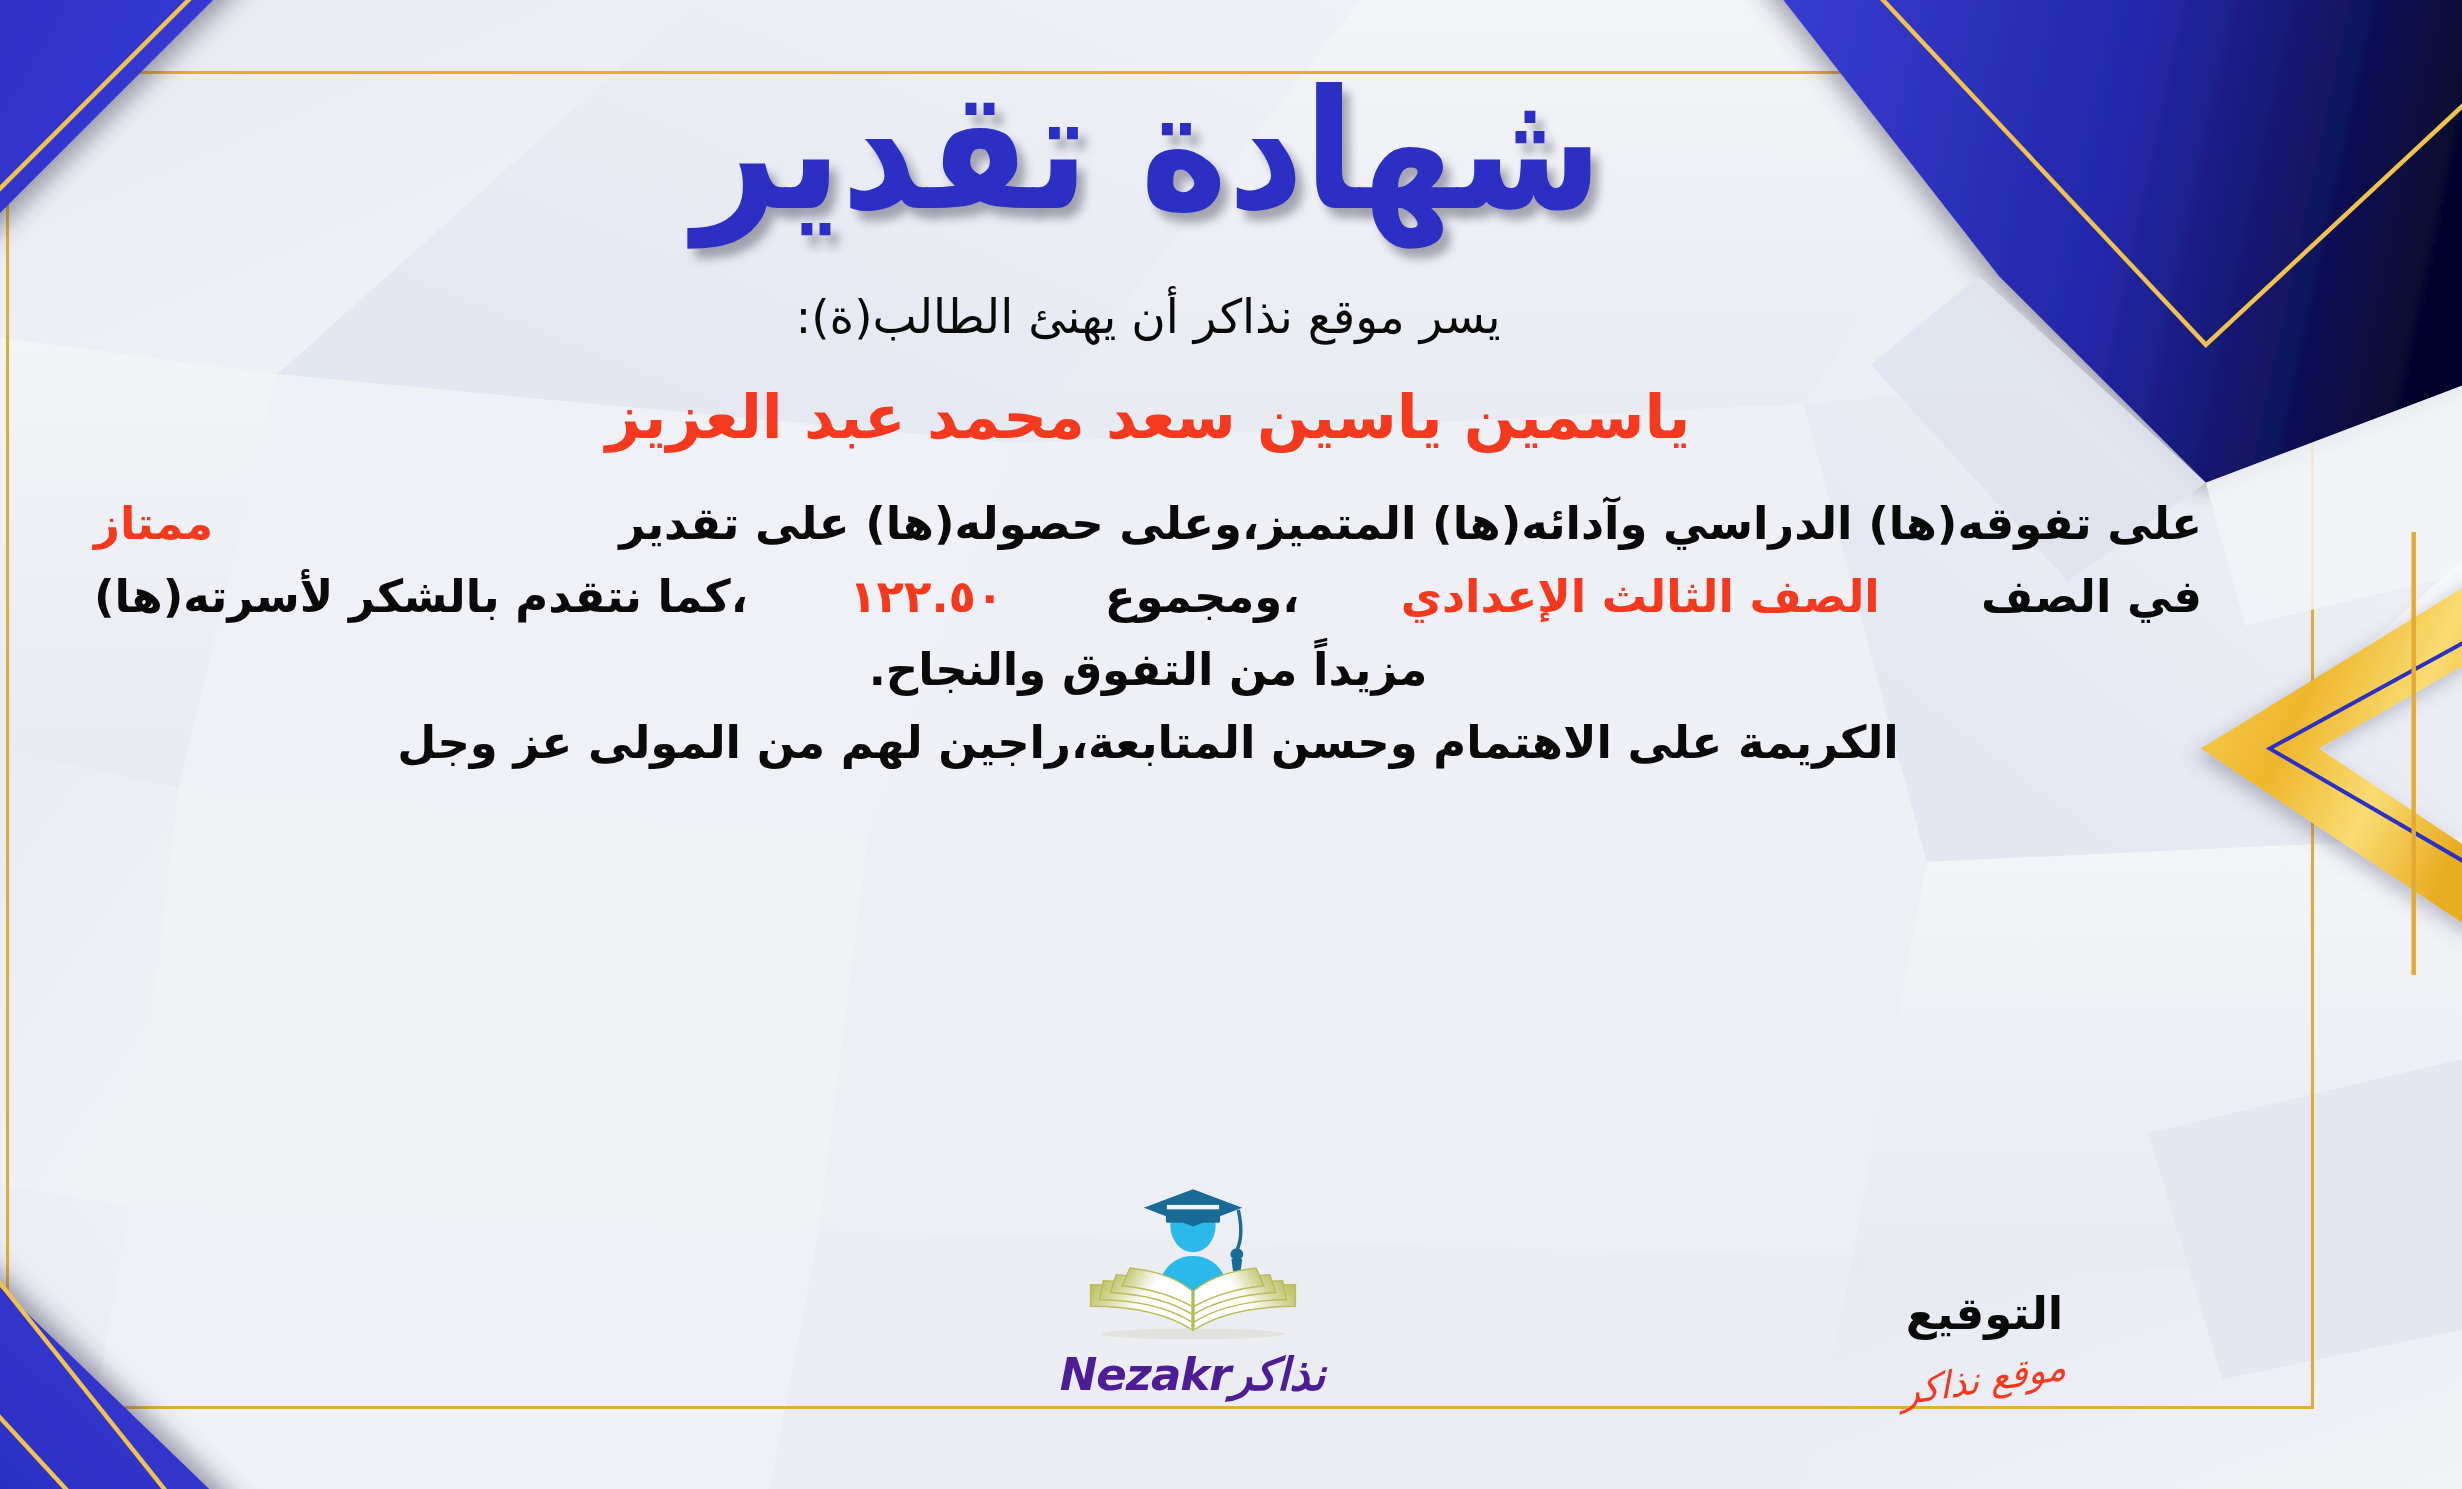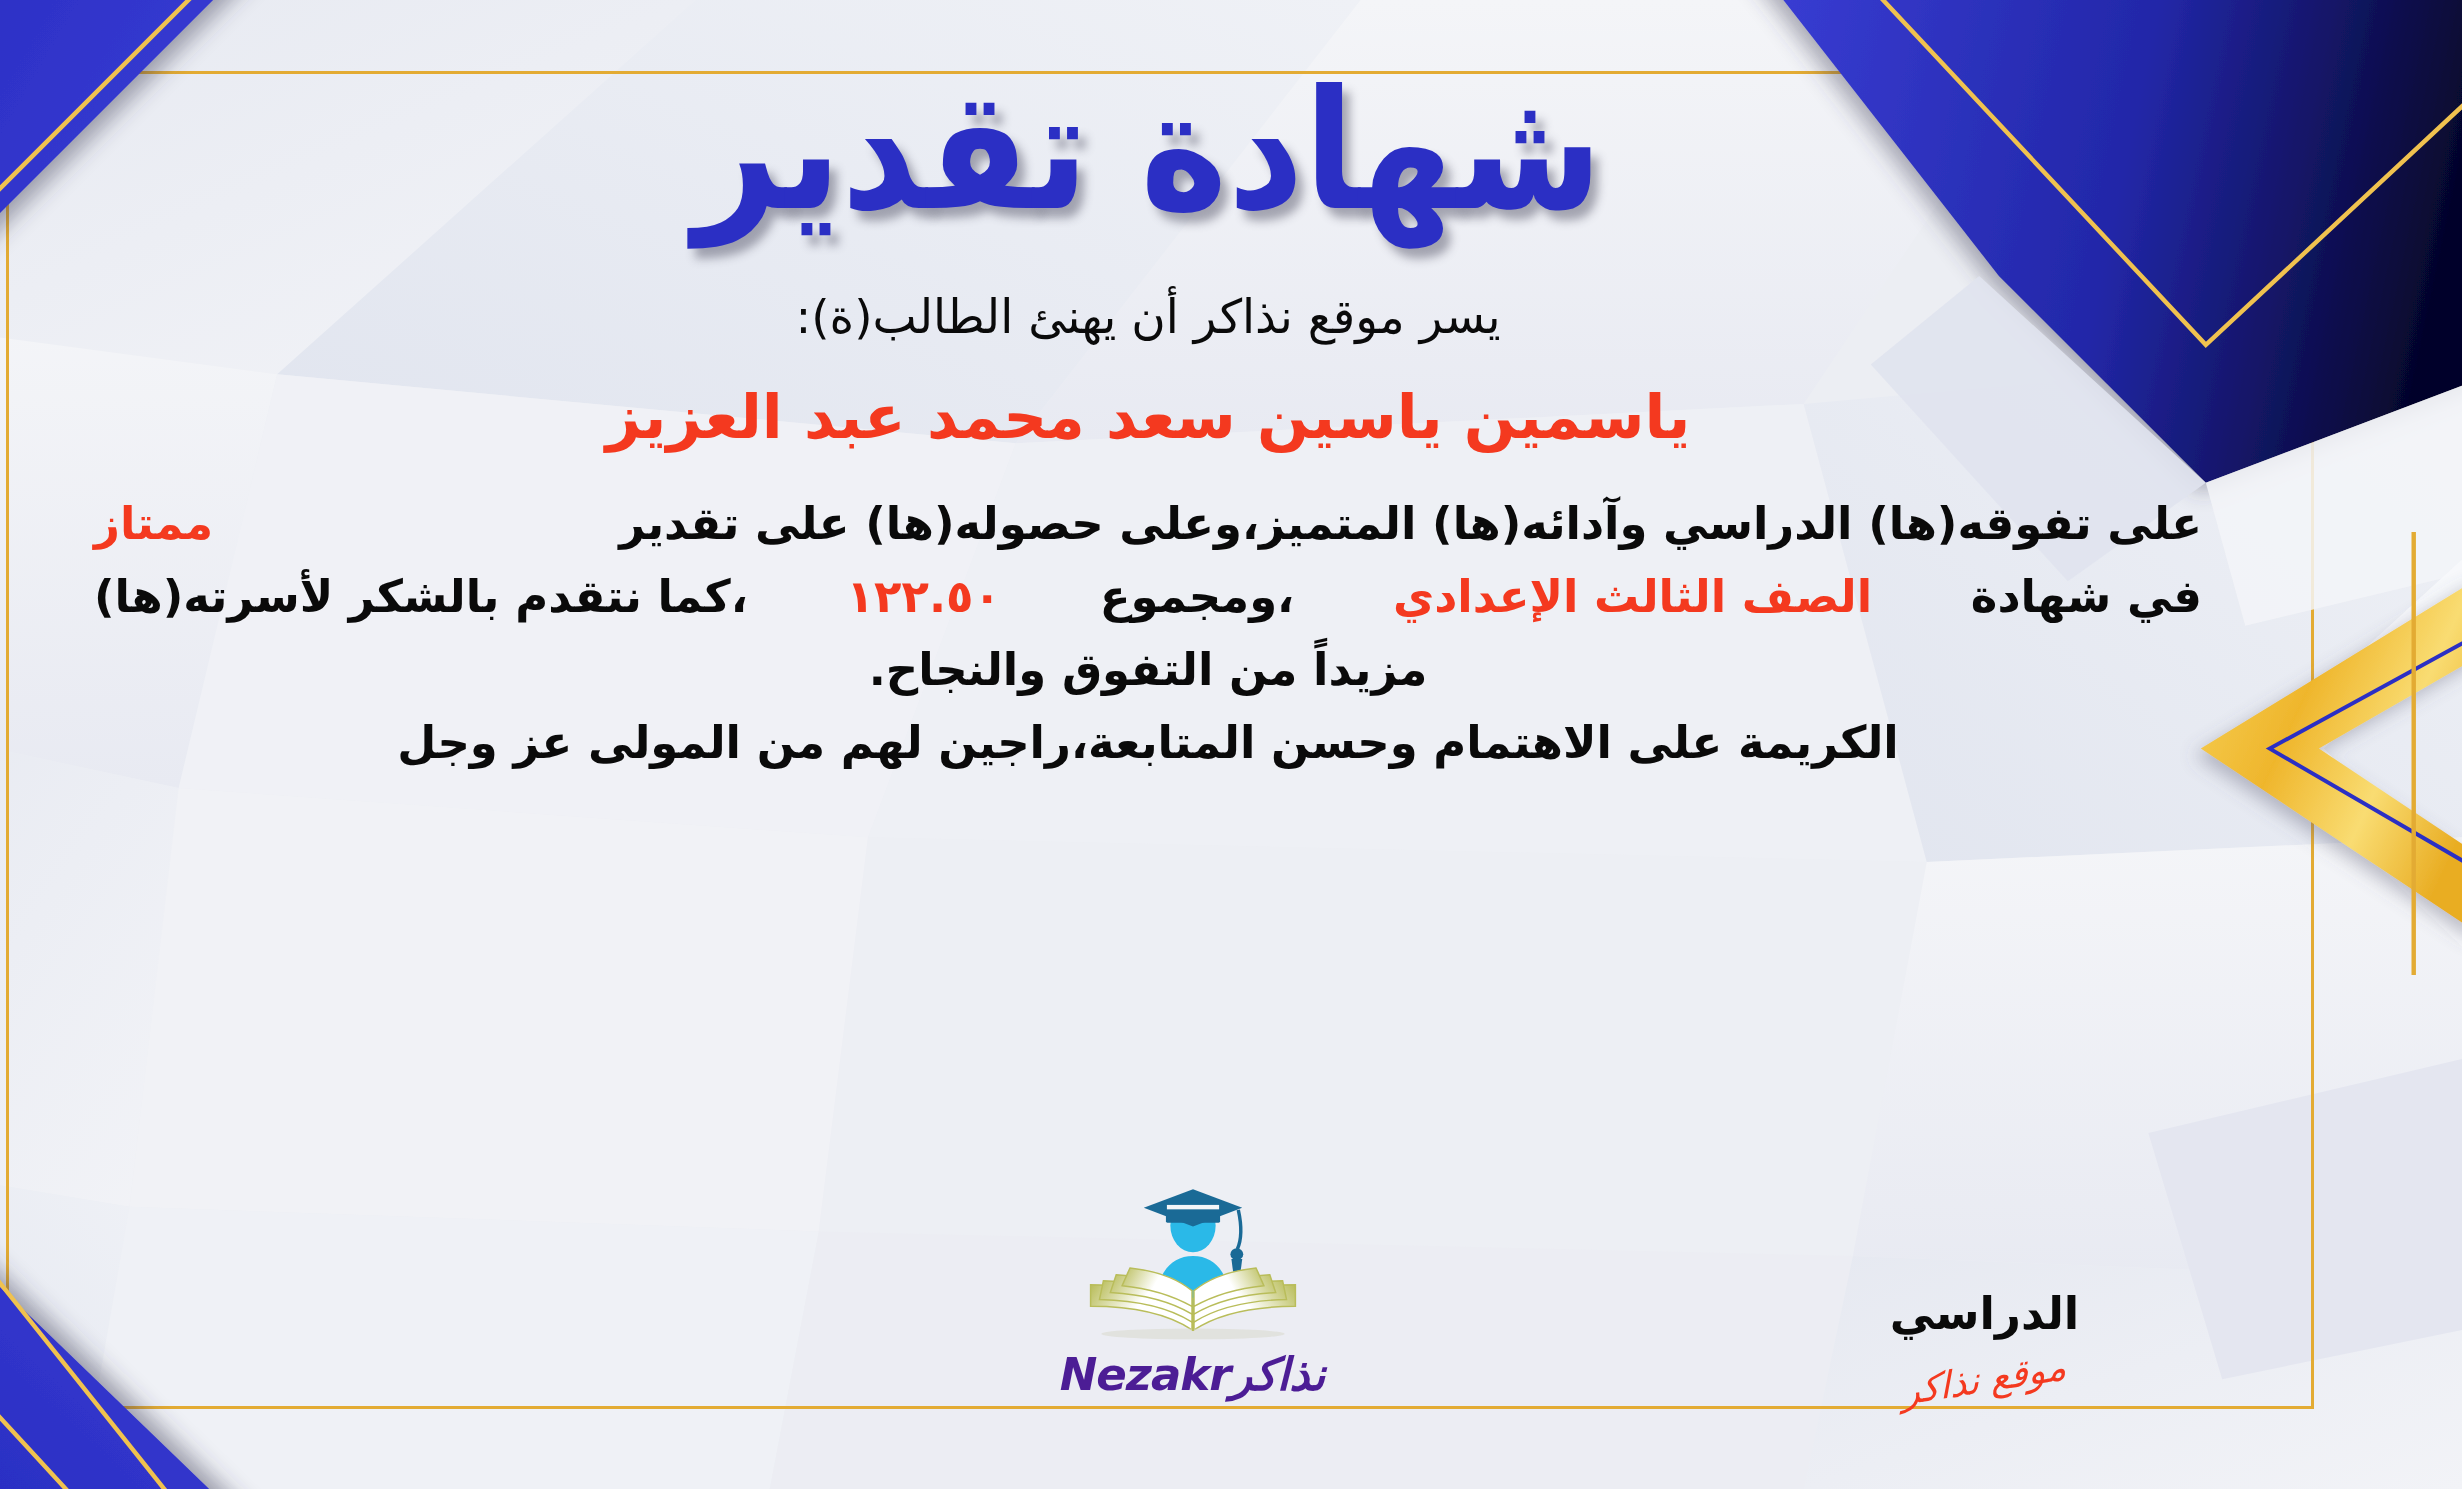--- a/index.html
+++ b/index.html
@@ -319,38 +319,38 @@
       <div class="line-name">ياسمين ياسين سعد محمد عبد العزيز</div>
 
       <div class="para">
 
         <span class="pline pl-just">
           <span>على تفوقه(ها) الدراسي وآدائه(ها) المتميز،وعلى حصوله(ها) على تقدير</span>
           <span class="hl">ممتاز</span>
         </span>
 
         <span class="pline pl-just">
-          <span>في شهادة</span>
+          <span>في الصف</span>
           <span class="hl">الصف الثالث الإعدادي</span>
           <span>،ومجموع</span>
           <span class="num">١٢٢.٥٠</span>
           <span>،كما نتقدم بالشكر لأسرته(ها)</span>
         </span>
 
         <span class="pline">مزيداً من التفوق والنجاح.</span>
 
         <span class="pline">الكريمة على الاهتمام وحسن المتابعة،راجين لهم من المولى عز وجل</span>
       </div>
     </div>
   </div>
 
   <div class="footer">
 
     <div class="sig-col">
-      <div class="sig-label">الدراسي</div>
+      <div class="sig-label">التوقيع</div>
       <div class="sig-mark">موقع نذاكر</div>
     </div>
 
     <div class="logo-col">
       <svg class="logo-mark" viewBox="0 0 520 330" xmlns="http://www.w3.org/2000/svg">
         <defs>
           <linearGradient id="pageL" x1="0" y1="0" x2="1" y2="0.3">
             <stop offset="0" stop-color="#b9bd5a"></stop>
               <stop offset="0.55" stop-color="#ffffff"></stop>
           </linearGradient>

